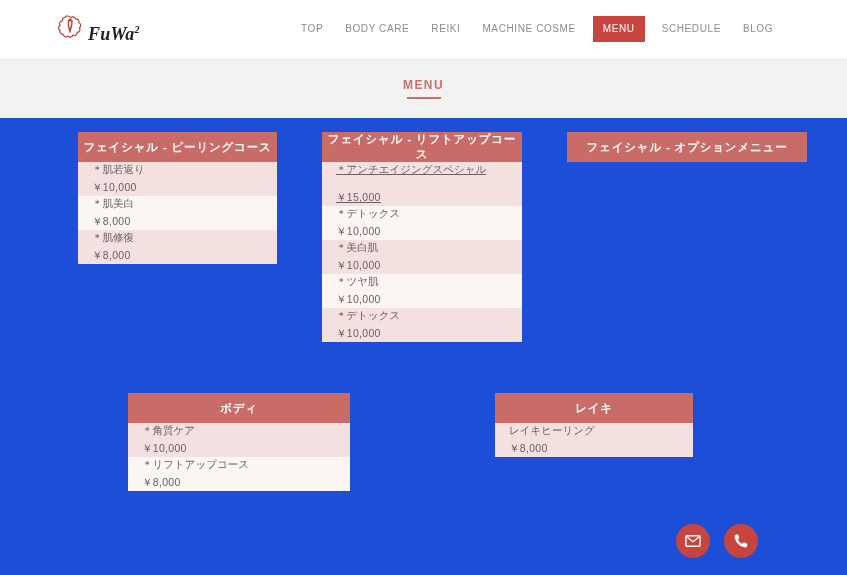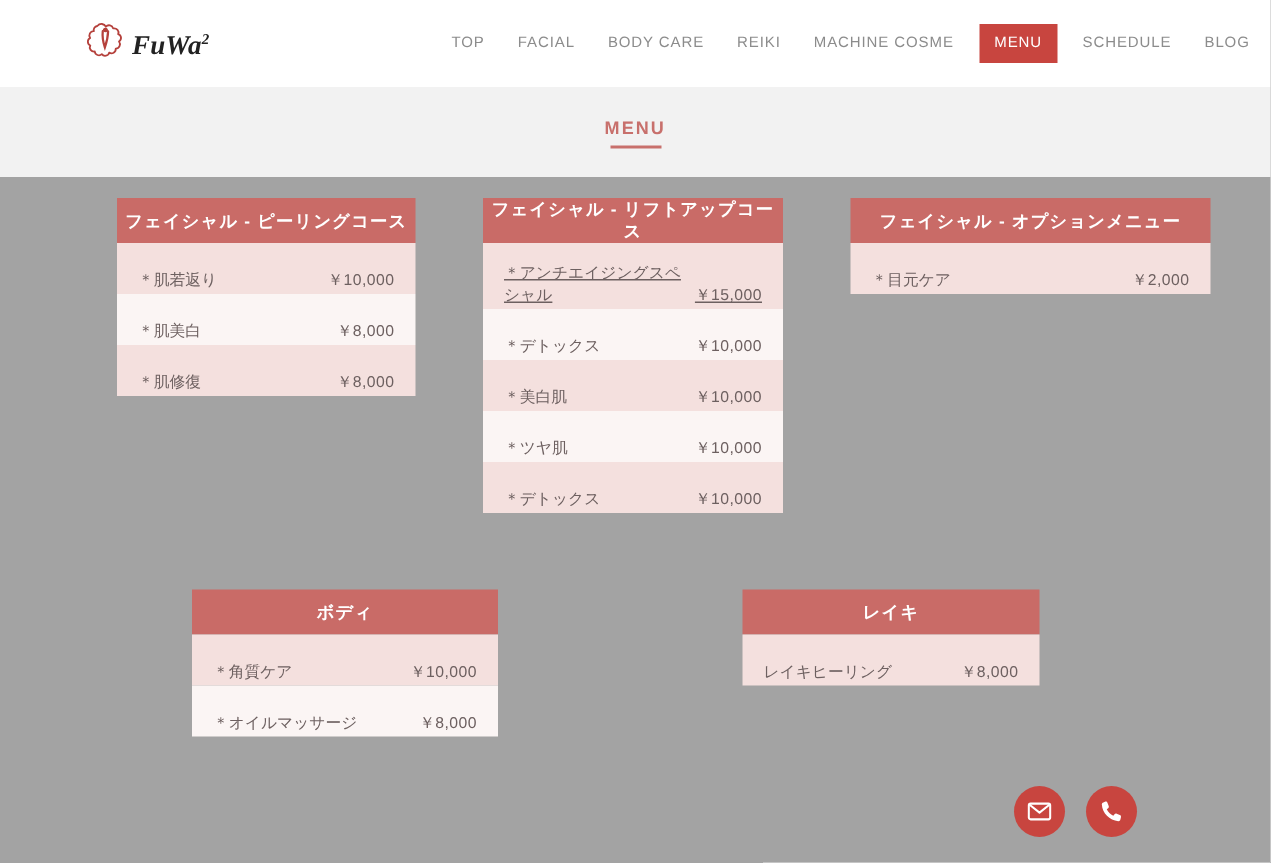--- a/index.html
+++ b/index.html
@@ -15,21 +15,21 @@
   
   #site-header{
     height:58px;
     background:#ffffff;
     display:flex;
     align-items:center;
     position:relative;
   }
   #logo{
     display:flex;
-    align-items:center;
+    align-items:flex-end;
     margin-left:56px;
     gap:4px;
     text-decoration:none;
   }
   #logo .mark{ width:28px; height:30px; display:block; }
   #logo .wordmark{
     font-family:"Liberation Serif", "DejaVu Serif", serif;
     font-style:italic;
     font-weight:bold;
     font-size:18px;
@@ -85,58 +85,59 @@
     margin-bottom:5px;
   }
   #page-title-rule{
     width:34px;
     height:2px;
     background:#c8706c;
   }
 
   
   #main{
-    background:#a3a3a3;
+    background:#1d4ed8;
     position:relative;
     height:457px;
   }
   .menu-card{ position:absolute; }
   .card-head{
     background:#c96b67;
     color:#ffffff;
     font-size:11.5px;
     font-weight:bold;
     letter-spacing:.8px;
     text-align:center;
     height:30px;
     display:flex;
     align-items:center;
     justify-content:center;
   }
   .card-row{
     display:flex;
-    align-items:flex-end;
+    align-items:flex-start;
     justify-content:space-between;
     font-size:10.5px;
     color:#6d6060;
     padding:0 14px;
     min-height:34px;
     line-height:1.5;
+    flex-direction:column;
   }
   .card-row .rname{ padding-right:6px; }
   .card-row .rprice{ white-space:nowrap; letter-spacing:.3px; }
   .card-row.odd{ background:#f4e0de; }
   .card-row.even{ background:#fbf5f4; }
 
   
   #card-peeling  { left:78px;  top:14px;  width:199px; }
   #card-liftup   { left:322px; top:14px;  width:200px; }
   #card-option   { left:567px; top:14px;  width:240px; }
   
-  #card-body     { left:128px; top:275px; width:204px; }
+  #card-body     { left:128px; top:275px; width:222px; }
   #card-reiki    { left:495px; top:275px; width:198px; }
 
   
   #card-liftup .card-row.tall{ min-height:44px;text-decoration:underline; }
 
   
   #fab-group{
     position:absolute;
     right:89px;
     bottom:17px;
@@ -174,21 +175,20 @@
         <path d="M13.4 7.2 C13.0 11.0 13.6 15.0 14.9 18.8 C16.2 15.0 17.1 11.2 17.2 7.4" fill="none" stroke="#b5413c" stroke-width="1.6" stroke-linecap="round"></path>
         <path d="M13.6 5.6 C14.6 4.4 16.2 4.4 17.0 5.8 C17.6 6.9 16.6 8.0 15.3 8.0
                  C14.1 8.0 13.1 6.7 13.6 5.6 Z" fill="#b5413c"></path>
       </svg>
     </span>
     <span class="wordmark"><span>FuWa</span><sup>2</sup></span>
   </a>
 
   <nav id="main-nav">
     <a class="nav-item" href="#">TOP</a>
-    <a class="nav-item" href="#">FACIAL</a>
     <a class="nav-item" href="#">BODY CARE</a>
     <a class="nav-item" href="#">REIKI</a>
     <a class="nav-item" href="#">MACHINE COSME</a>
     <a class="nav-item active" href="#">MENU</a>
     <a class="nav-item" href="#">SCHEDULE</a>
     <a class="nav-item" href="#">BLOG</a>
 
   </nav>
 
 </header>
@@ -235,34 +235,30 @@
       <span class="rprice">￥10,000</span>
     </div>
     <div class="card-row odd">
       <span class="rname">＊デトックス</span>
       <span class="rprice">￥10,000</span>
     </div>
   </section>
 
   <section class="menu-card" id="card-option">
     <div class="card-head">フェイシャル - オプションメニュー</div>
-    <div class="card-row odd">
-      <span class="rname">＊目元ケア</span>
-      <span class="rprice">￥2,000</span>
-    </div>
   </section>
 
   <section class="menu-card" id="card-body">
     <div class="card-head">ボディ</div>
     <div class="card-row odd">
       <span class="rname">＊角質ケア</span>
       <span class="rprice">￥10,000</span>
     </div>
     <div class="card-row even">
-      <span class="rname">＊オイルマッサージ</span>
+      <span class="rname">＊リフトアップコース</span>
       <span class="rprice">￥8,000</span>
     </div>
   </section>
 
   <section class="menu-card" id="card-reiki">
     <div class="card-head">レイキ</div>
     <div class="card-row odd">
       <span class="rname">レイキヒーリング</span>
       <span class="rprice">￥8,000</span>
     </div>

